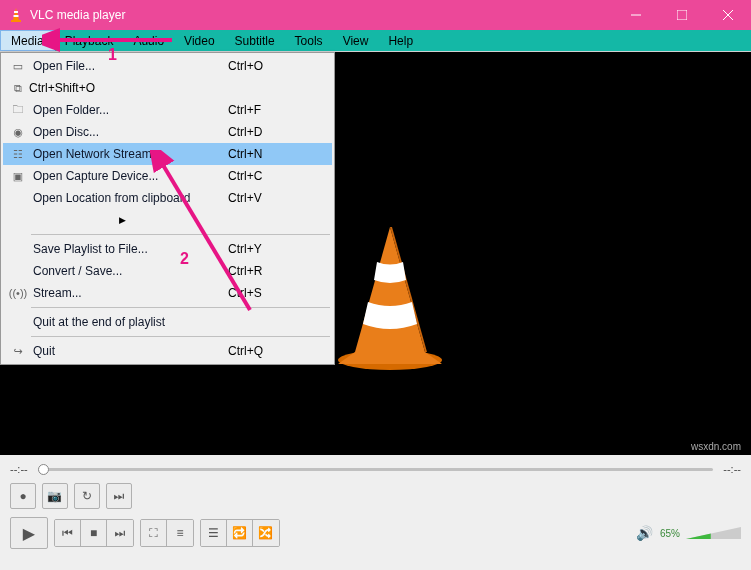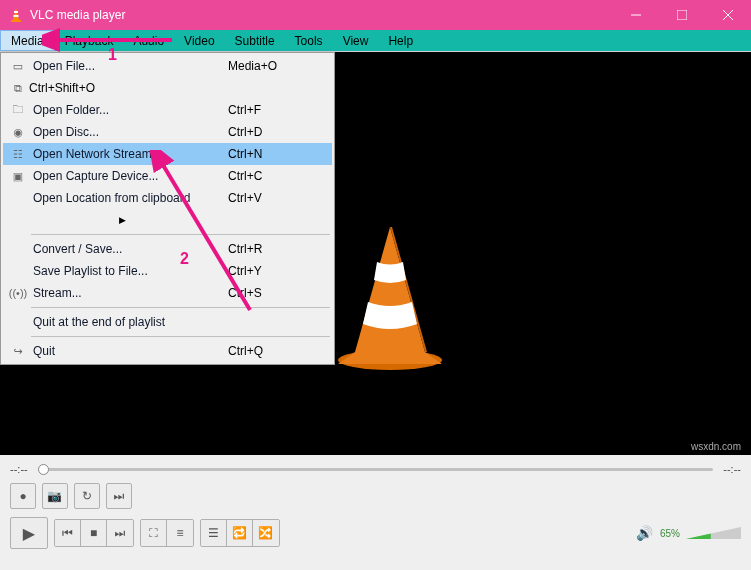--- a/index.html
+++ b/index.html
@@ -107,21 +107,21 @@
     <path d="M 47 40 Q 60 45 73 40 L 76 58 Q 60 64 44 58 Z" fill="#fff"></path>
     <path d="M 38 80 Q 60 88 82 80 L 87 102 Q 60 112 33 102 Z" fill="#fff"></path>
     <polygon points="25,130 95,130 112,142 8,142" fill="#e97e1a"></polygon>
   </svg>
 </div>
 
 <div class="dropdown">
   <div class="row">
     <span class="ico">▭</span>
     <span class="lbl">Open File...</span>
-    <span class="shortcut">Media+O</span>
+    <span class="shortcut">Ctrl+O</span>
       <span class="sub"></span>
   </div>
   <div class="row">
     <span class="ico">⧉</span>
     <span class="shortcut">Ctrl+Shift+O</span>
       <span class="sub"></span>
   </div>
   <div class="row">
     <span class="ico">🗀</span>
     <span class="lbl">Open Folder...</span>
@@ -153,28 +153,28 @@
       <span class="sub"></span>
   </div>
   <div class="row">
     <span class="ico"></span>
     <span class="shortcut"></span>
       <span class="sub">▶</span>
   </div>
   <div class="sep"></div>
   <div class="row">
     <span class="ico"></span>
+    <span class="lbl">Save Playlist to File...</span>
+    <span class="shortcut">Ctrl+Y</span>
+      <span class="sub"></span>
+  </div>
+  <div class="row">
+    <span class="ico"></span>
     <span class="lbl">Convert / Save...</span>
     <span class="shortcut">Ctrl+R</span>
-      <span class="sub"></span>
-  </div>
-  <div class="row">
-    <span class="ico"></span>
-    <span class="lbl">Save Playlist to File...</span>
-    <span class="shortcut">Ctrl+Y</span>
       <span class="sub"></span>
   </div>
   <div class="row">
     <span class="ico">((•))</span>
     <span class="lbl">Stream...</span>
     <span class="shortcut">Ctrl+S</span>
       <span class="sub"></span>
   </div>
   <div class="sep"></div>
   <div class="row">

